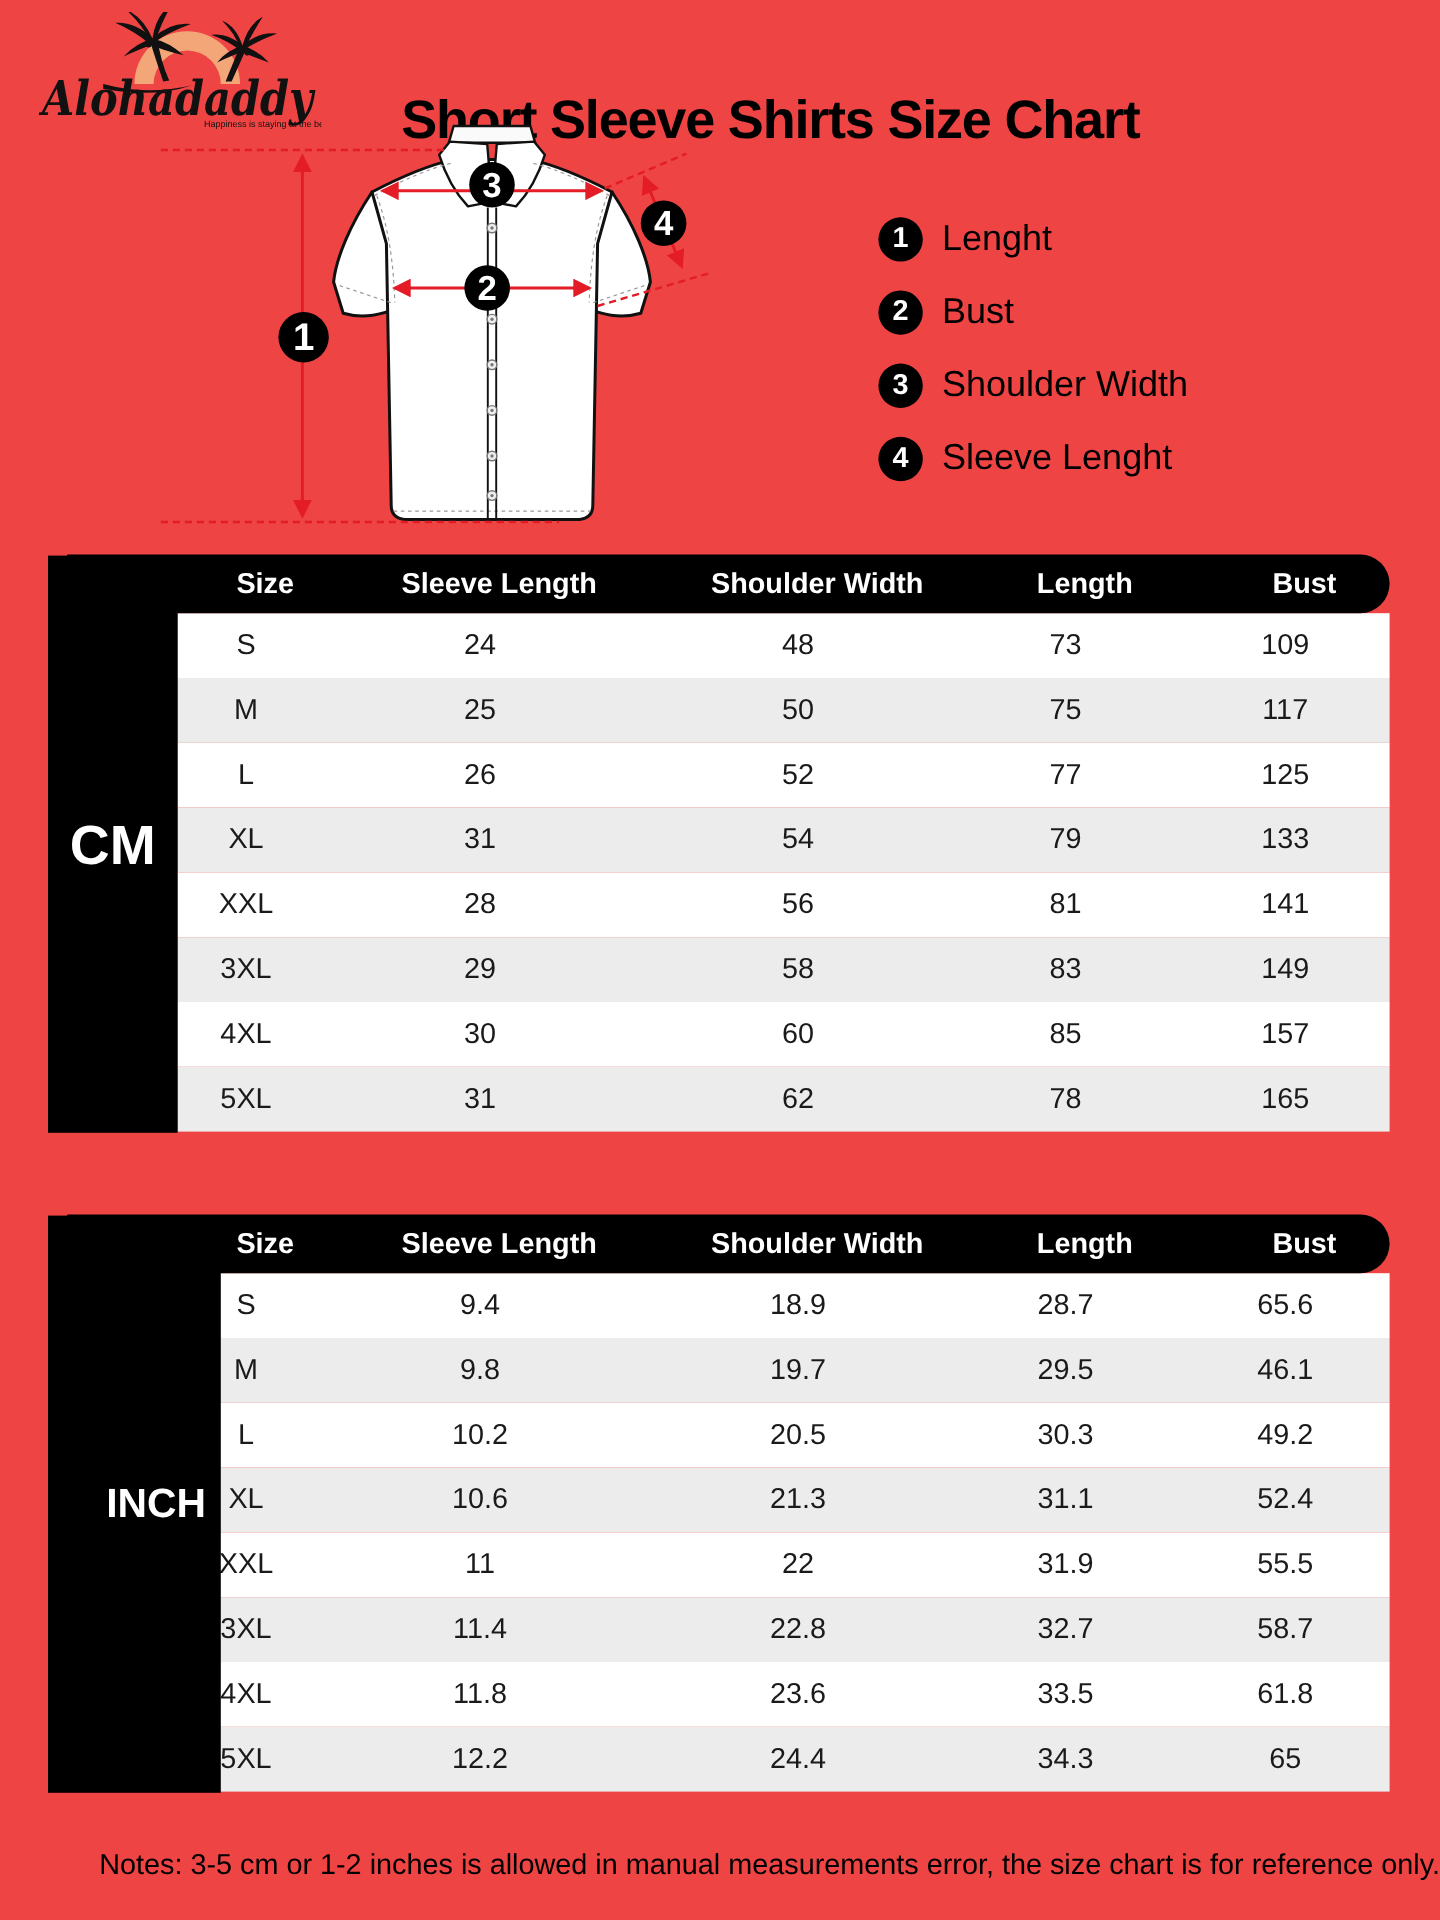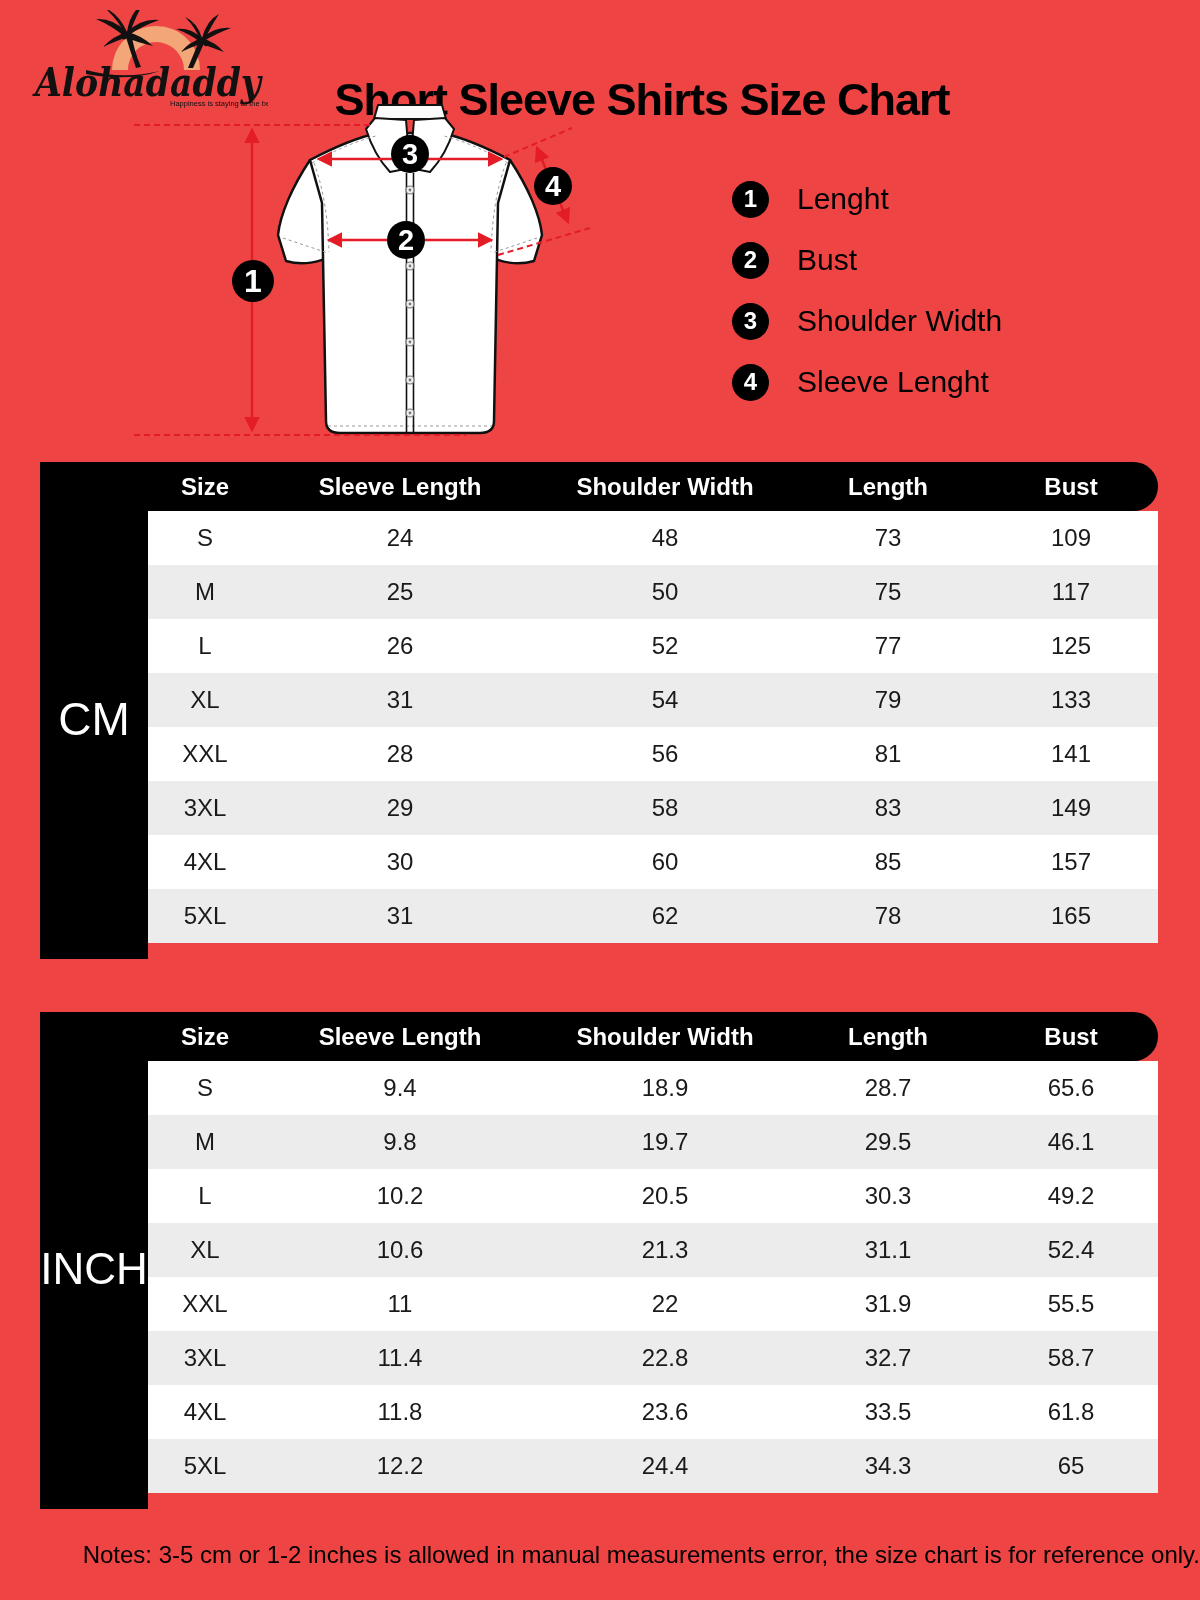--- a/index.html
+++ b/index.html
@@ -15,32 +15,32 @@
 
   
   .shirt-svg{position:absolute;left:120px;top:95px;width:480px;height:360px;}
 
   
   .legend{position:absolute;left:732px;top:180px;list-style:none;margin:0;padding:0;}
   .legend li{display:flex;align-items:center;height:38px;margin-bottom:23px;}
   .legend .lnum{width:37px;height:37px;border-radius:50%;background:#000;color:#fff;
         display:flex;align-items:center;justify-content:center;
         font-size:24px;font-weight:bold;flex:0 0 37px;}
-  .legend .ltext{margin-left:28px;font-size:30px;color:#000;}
+  .legend .ltext{margin-left:16px;font-size:30px;color:#000;}
 
   
   .size-table{position:absolute;left:40px;width:1118px;height:481px;}
-  .unit-bar{position:absolute;left:0;top:16px;width:108px;height:100%;background:#000;
-        color:#fff;display:flex;align-items:center;justify-content:center;font-weight:normal;}
+  .unit-bar{position:absolute;left:0;top:1px;width:108px;height:100%;background:#000;
+        color:#fff;display:flex;align-items:center;justify-content:center;font-weight:bold;}
   .size-table[data-table="0"] .unit-bar{font-size:46px;}
-  .size-table[data-table="1"] .unit-bar{font-size:44px;letter-spacing:0px;}
+  .size-table[data-table="1"] .unit-bar{font-size:34px;letter-spacing:0px;padding-left:36px;}
   .header-row{position:relative;display:grid;
         grid-template-columns:108px 114px 276px 254px 192px 174px;
         height:49px;background:#000;border-radius:0 26px 26px 0;
-        color:#fff;font-weight:bold;font-size:24px;align-items:center;text-align:center;}
+        color:#fff;font-weight:bold;font-size:24px;align-items:center;text-align:center;margin-left:16px;}
   .tbody{margin-left:108px;}
   .trow{display:grid;grid-template-columns:114px 276px 254px 192px 174px;height:54px;
         align-items:center;text-align:center;font-size:24px;color:#1a1a1a;background:#fff;}
   .trow.alt{background:#ececec;}
 
   
   .note{position:absolute;left:0;top:1541px;width:100%;text-align:right;
         font-size:24px;color:#000;}
 </style>
 </head>

